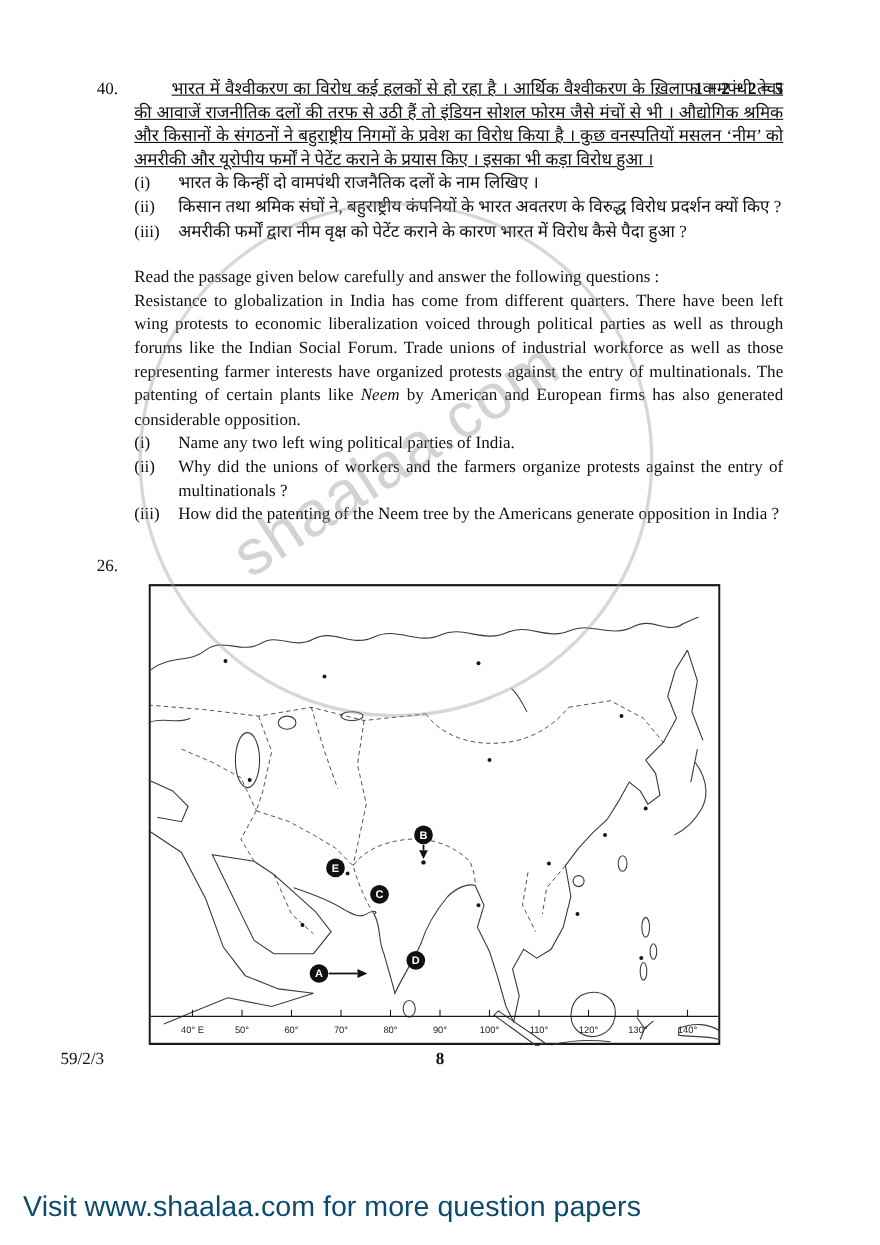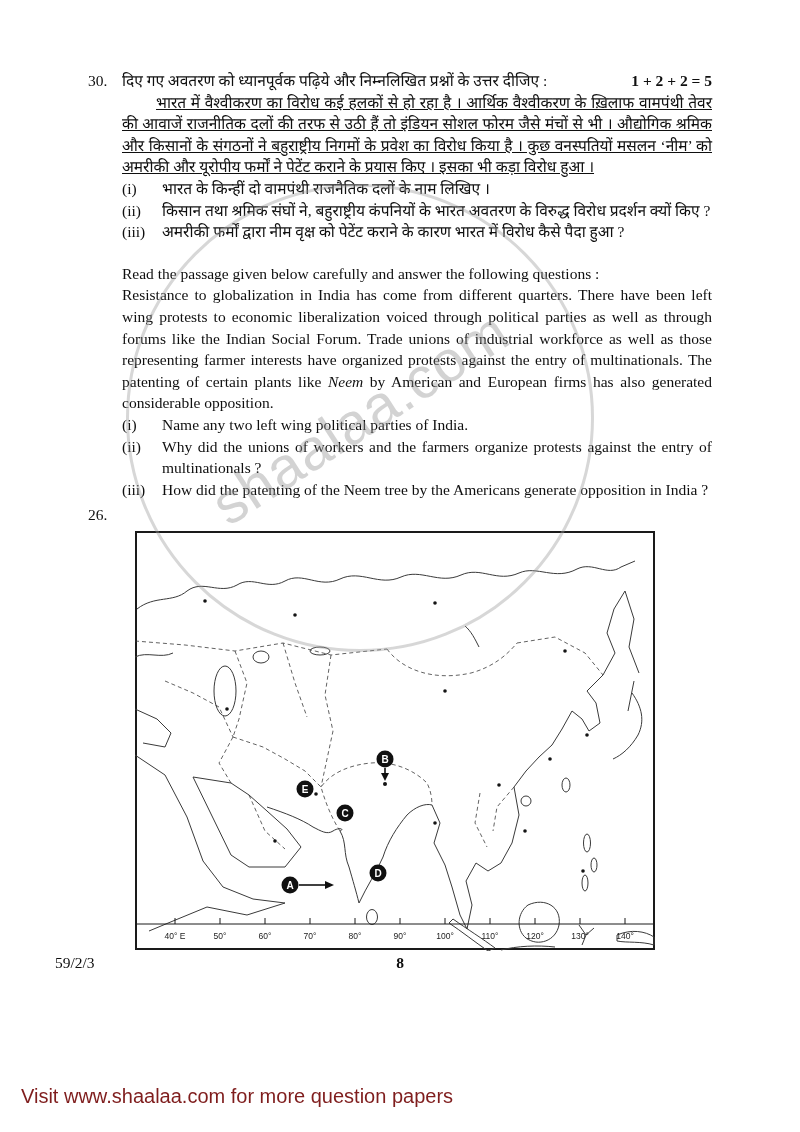--- a/index.html
+++ b/index.html
@@ -46,37 +46,36 @@
 
   
   .watermark { position:absolute; left:126px; top:184px; width:468px; height:468px; z-index:3;
                pointer-events:none; display:flex; align-items:center; justify-content:center; }
   .wm-ring { position:absolute; inset:0; border:3px solid rgba(155,155,155,0.40); border-radius:50%; }
   .wm-text { transform:rotate(-33deg); font-size:58px; letter-spacing:1px;
              color:rgba(150,150,150,0.42); font-family:"Liberation Sans",sans-serif; white-space:nowrap; }
 
   
   .site-bar { position:absolute; left:21px; top:1086px; z-index:1;
-              font-family:"Liberation Sans",sans-serif; font-size:20px; color:#7f1d1d; }
+              font-family:"Liberation Sans",sans-serif; font-size:26px; color:#0c4a6e; }
 </style>
 </head>
 <body>
 
 <div class="page">
 
   <div class="watermark">
     <div class="wm-ring"></div>
     <div class="wm-text">shaalaa.com</div>
   </div>
 
   <section class="q20">
-    <span class="qnum">30.</span>
+    <span class="qnum">40.</span>
     <div class="marks">1 + 2 + 2 = 5</div>
 
-    <p class="hi-intro">दिए गए अवतरण को ध्यानपूर्वक पढ़िये और निम्नलिखित प्रश्नों के उत्तर दीजिए :</p>
     <p class="hi-passage">भारत में वैश्वीकरण का विरोध कई हलकों से हो रहा है । आर्थिक वैश्वीकरण के ख़िलाफ वामपंथी तेवर की आवाजें राजनीतिक दलों की तरफ से उठी हैं तो इंडियन सोशल फोरम जैसे मंचों से भी । औद्योगिक श्रमिक और किसानों के संगठनों ने बहुराष्ट्रीय निगमों के प्रवेश का विरोध किया है । कुछ वनस्पतियों मसलन ‘नीम’ को अमरीकी और यूरोपीय फर्मों ने पेटेंट कराने के प्रयास किए । इसका भी कड़ा विरोध हुआ ।</p>
 
     <div class="item">
       <span class="item-label">(i)</span>
       <span class="item-text">भारत के किन्हीं दो वामपंथी राजनैतिक दलों के नाम लिखिए ।</span>
     </div>
     <div class="item">
       <span class="item-label">(ii)</span>
       <span class="item-text">किसान तथा श्रमिक संघों ने, बहुराष्ट्रीय कंपनियों के भारत अवतरण के विरुद्ध विरोध प्रदर्शन क्यों किए ?</span>
     </div>

